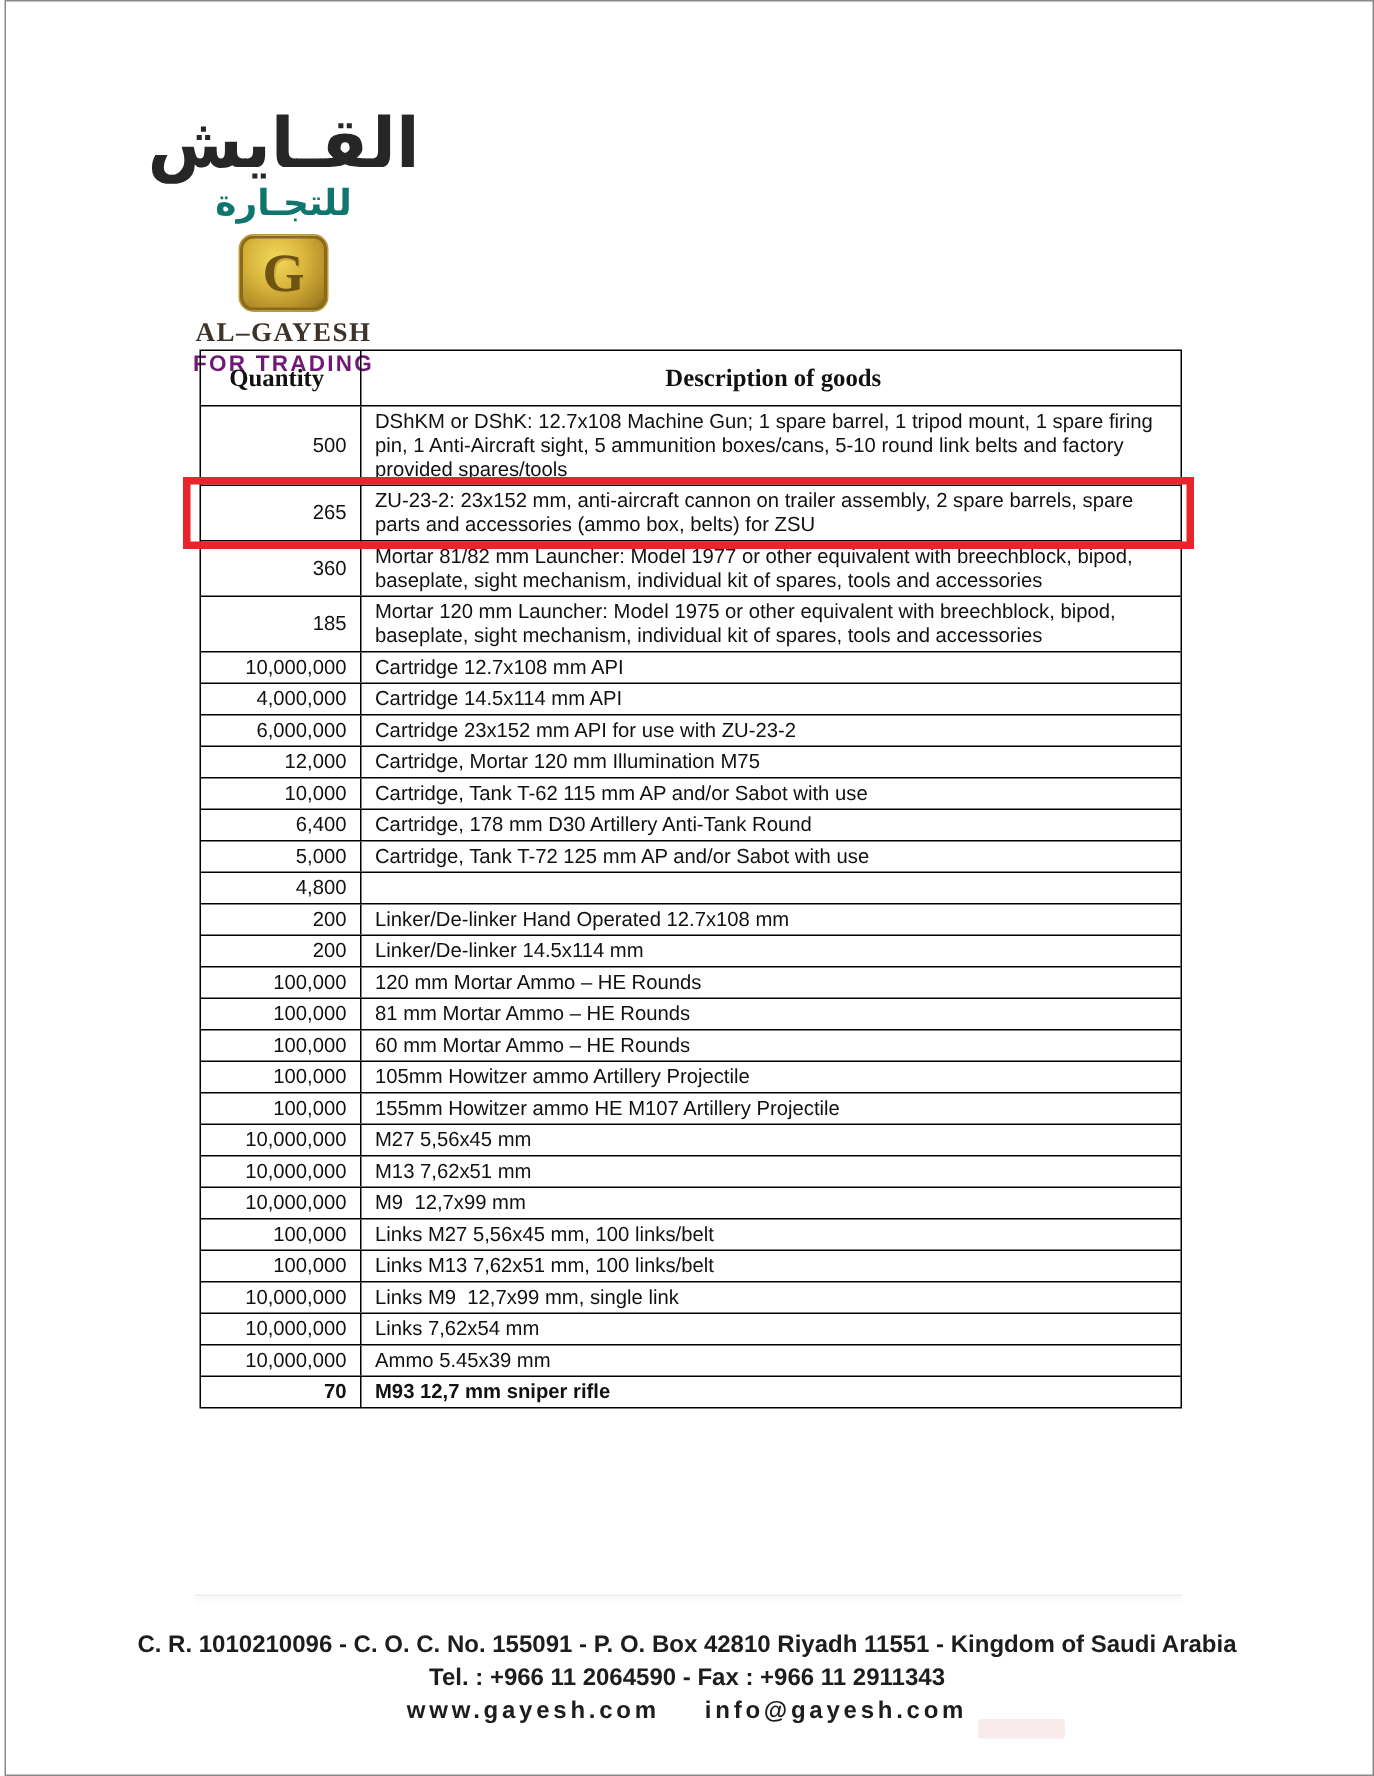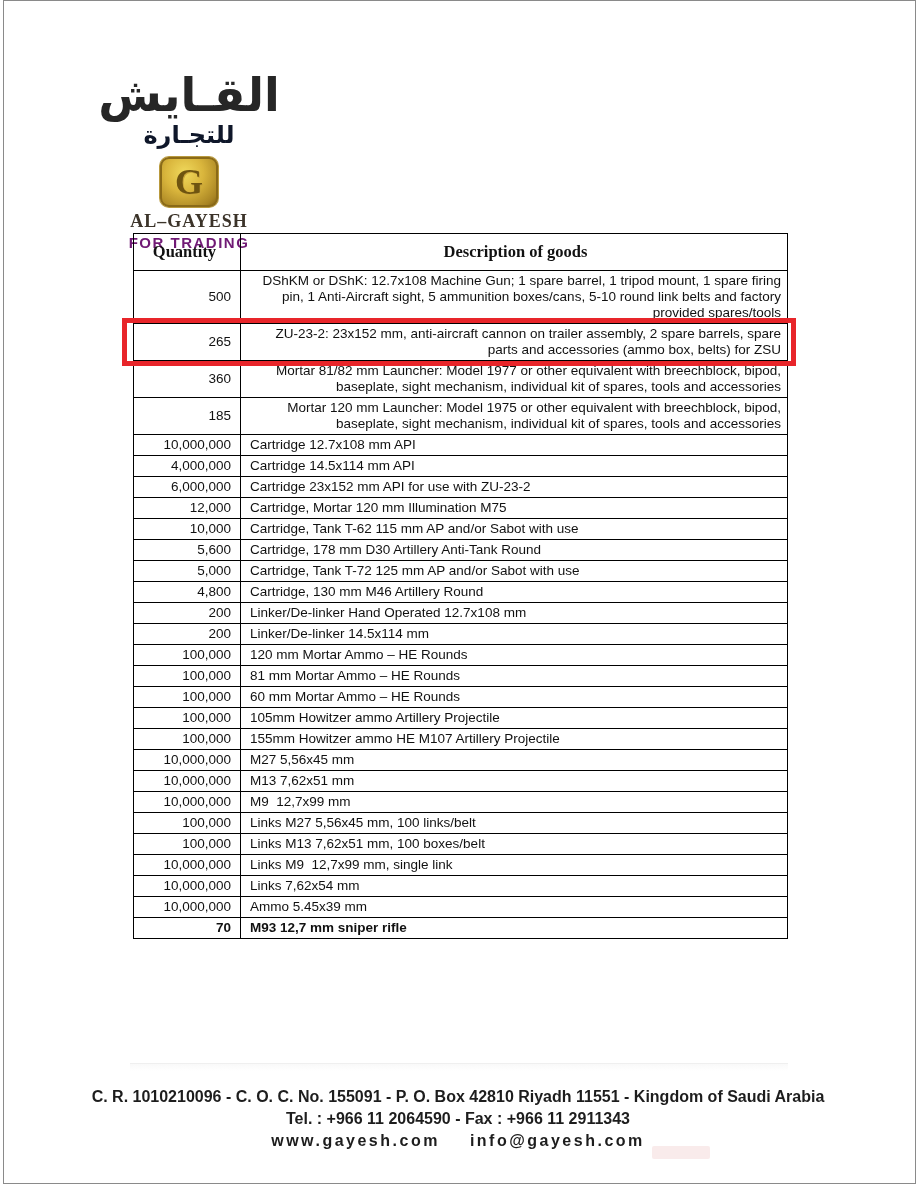--- a/index.html
+++ b/index.html
@@ -6,42 +6,42 @@
   body{width:916px;height:1184px;position:relative;overflow:hidden;
        font-family:"Liberation Sans",sans-serif;color:#111;}
   .frame{position:absolute;left:3px;top:0;right:0;bottom:0;
          border:1.5px solid #8a8a8a;pointer-events:none;}
 
   
   .logo{position:absolute;left:96px;top:54px;width:186px;text-align:center;margin-top:16px;}
   .arabic1{font-family:"DejaVu Sans",sans-serif;font-weight:bold;font-size:46px;
            line-height:1.1;color:#262626;}
   .arabic2{font-family:"DejaVu Sans",sans-serif;font-weight:bold;font-size:24px;
-           line-height:1.1;color:#0f172a;margin-top:1px;}
+           line-height:1.1;color:#0f766e;margin-top:1px;}
   .gbadge{width:58px;height:50px;margin:9px auto 5px;border-radius:9px;
           background:radial-gradient(ellipse at 42% 32%, #f0d95c 0%, #d9b53c 40%, #a88423 80%, #755710 100%);
           box-shadow:inset 0 0 0 2px #8a6a18, 0 0 0 1px #b99a3e;
           display:flex;align-items:center;justify-content:center;}
   .gbadge span{font-family:"Liberation Serif",serif;font-weight:bold;font-size:36px;
           color:#6e5410;text-shadow:1px 1px 0 #c9a53a;line-height:1;}
   .coname{font-family:"Liberation Serif",serif;font-weight:bold;font-size:18px;
           letter-spacing:1px;color:#3c342a;line-height:1.1;}
   .cotag{font-weight:bold;font-size:15px;letter-spacing:1.5px;color:#701a75;
          margin-top:2px;}
 
   
   .gtable{position:absolute;left:133px;top:233px;width:655px;
           border:1px solid #000;box-sizing:border-box;font-size:13.5px;line-height:16px;}
   .trow{display:flex;border-bottom:1px solid #000;min-height:20px;}
   .tbody .trow:last-child{border-bottom:none;font-weight:bold;}
   .qcell{width:107px;box-sizing:border-box;border-right:1px solid #000;
          display:flex;align-items:center;justify-content:flex-end;
          padding:2px 9px 2px 4px;flex-shrink:0;}
   .dcell{flex:1;display:flex;align-items:center;padding:2px 6px 2px 9px;
-         white-space:pre-wrap;text-align:right;}
+         white-space:pre-wrap;}
   .thead{min-height:36px;}
   .thead .qcell,.thead .dcell{justify-content:center;text-align:center;
          font-family:"Liberation Serif",serif;font-weight:bold;font-size:16.5px;}
   .trow.hl{position:relative;}
   .trow.hl::after{content:"";position:absolute;top:-6px;bottom:-6px;left:-12px;right:-9px;
          border:5px solid var(--hl,#e8252a);z-index:3;pointer-events:none;}
 
   
   .footer-strip{position:absolute;left:130px;top:1063px;width:658px;height:104px;
          border-top:1px solid #efefef;background:linear-gradient(#f9f9f9,#ffffff 7px);}
@@ -103,30 +103,29 @@
   </div>
       <div class="trow">
     <div class="qcell">12,000</div>
     <div class="dcell">Cartridge, Mortar 120 mm Illumination M75</div>
   </div>
       <div class="trow">
     <div class="qcell">10,000</div>
     <div class="dcell">Cartridge, Tank T-62 115 mm AP and/or Sabot with use</div>
   </div>
       <div class="trow">
-    <div class="qcell">5,600</div>
+    <div class="qcell">6,400</div>
     <div class="dcell">Cartridge, 178 mm D30 Artillery Anti-Tank Round</div>
   </div>
       <div class="trow">
     <div class="qcell">5,000</div>
     <div class="dcell">Cartridge, Tank T-72 125 mm AP and/or Sabot with use</div>
   </div>
       <div class="trow">
     <div class="qcell">4,800</div>
-    <div class="dcell">Cartridge, 130 mm M46 Artillery Round</div>
   </div>
       <div class="trow">
     <div class="qcell">200</div>
     <div class="dcell">Linker/De-linker Hand Operated 12.7x108 mm</div>
   </div>
       <div class="trow">
     <div class="qcell">200</div>
     <div class="dcell">Linker/De-linker 14.5x114 mm</div>
   </div>
       <div class="trow">
@@ -160,21 +159,21 @@
       <div class="trow">
     <div class="qcell">10,000,000</div>
     <div class="dcell">M9  12,7x99 mm</div>
   </div>
       <div class="trow">
     <div class="qcell">100,000</div>
     <div class="dcell">Links M27 5,56x45 mm, 100 links/belt</div>
   </div>
       <div class="trow">
     <div class="qcell">100,000</div>
-    <div class="dcell">Links M13 7,62x51 mm, 100 boxes/belt</div>
+    <div class="dcell">Links M13 7,62x51 mm, 100 links/belt</div>
   </div>
       <div class="trow">
     <div class="qcell">10,000,000</div>
     <div class="dcell">Links M9  12,7x99 mm, single link</div>
   </div>
       <div class="trow">
     <div class="qcell">10,000,000</div>
     <div class="dcell">Links 7,62x54 mm</div>
   </div>
       <div class="trow">

